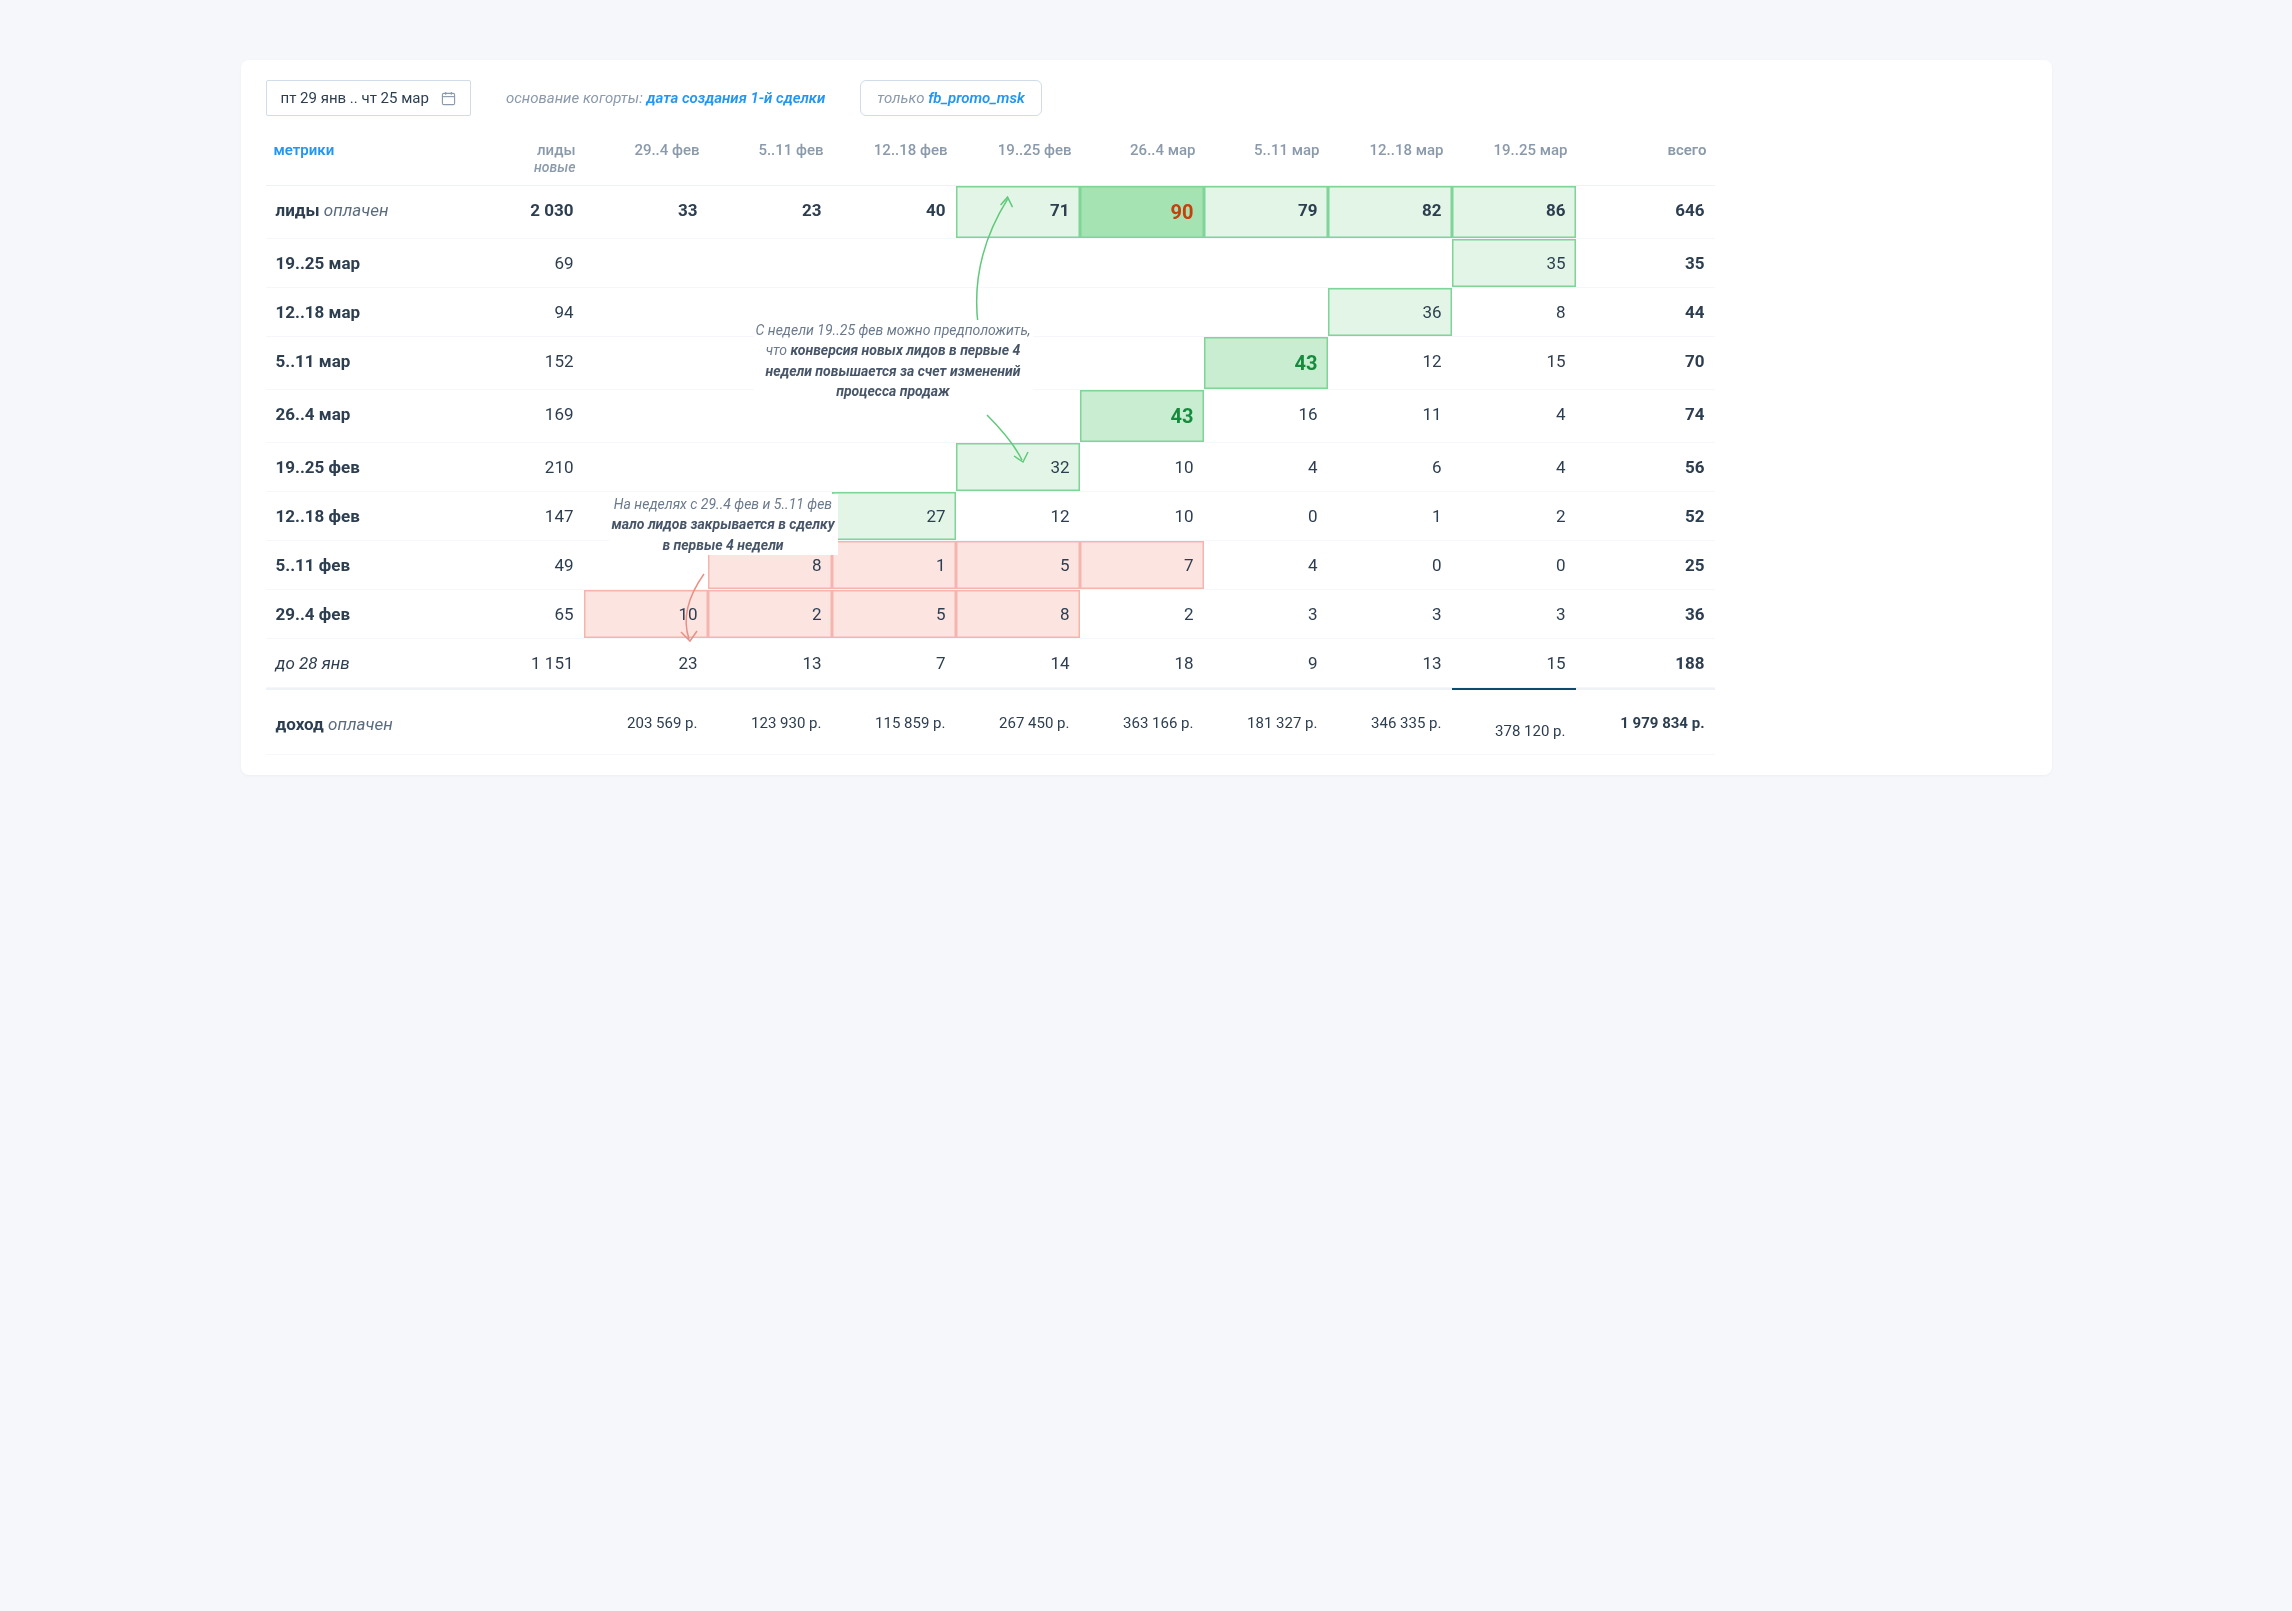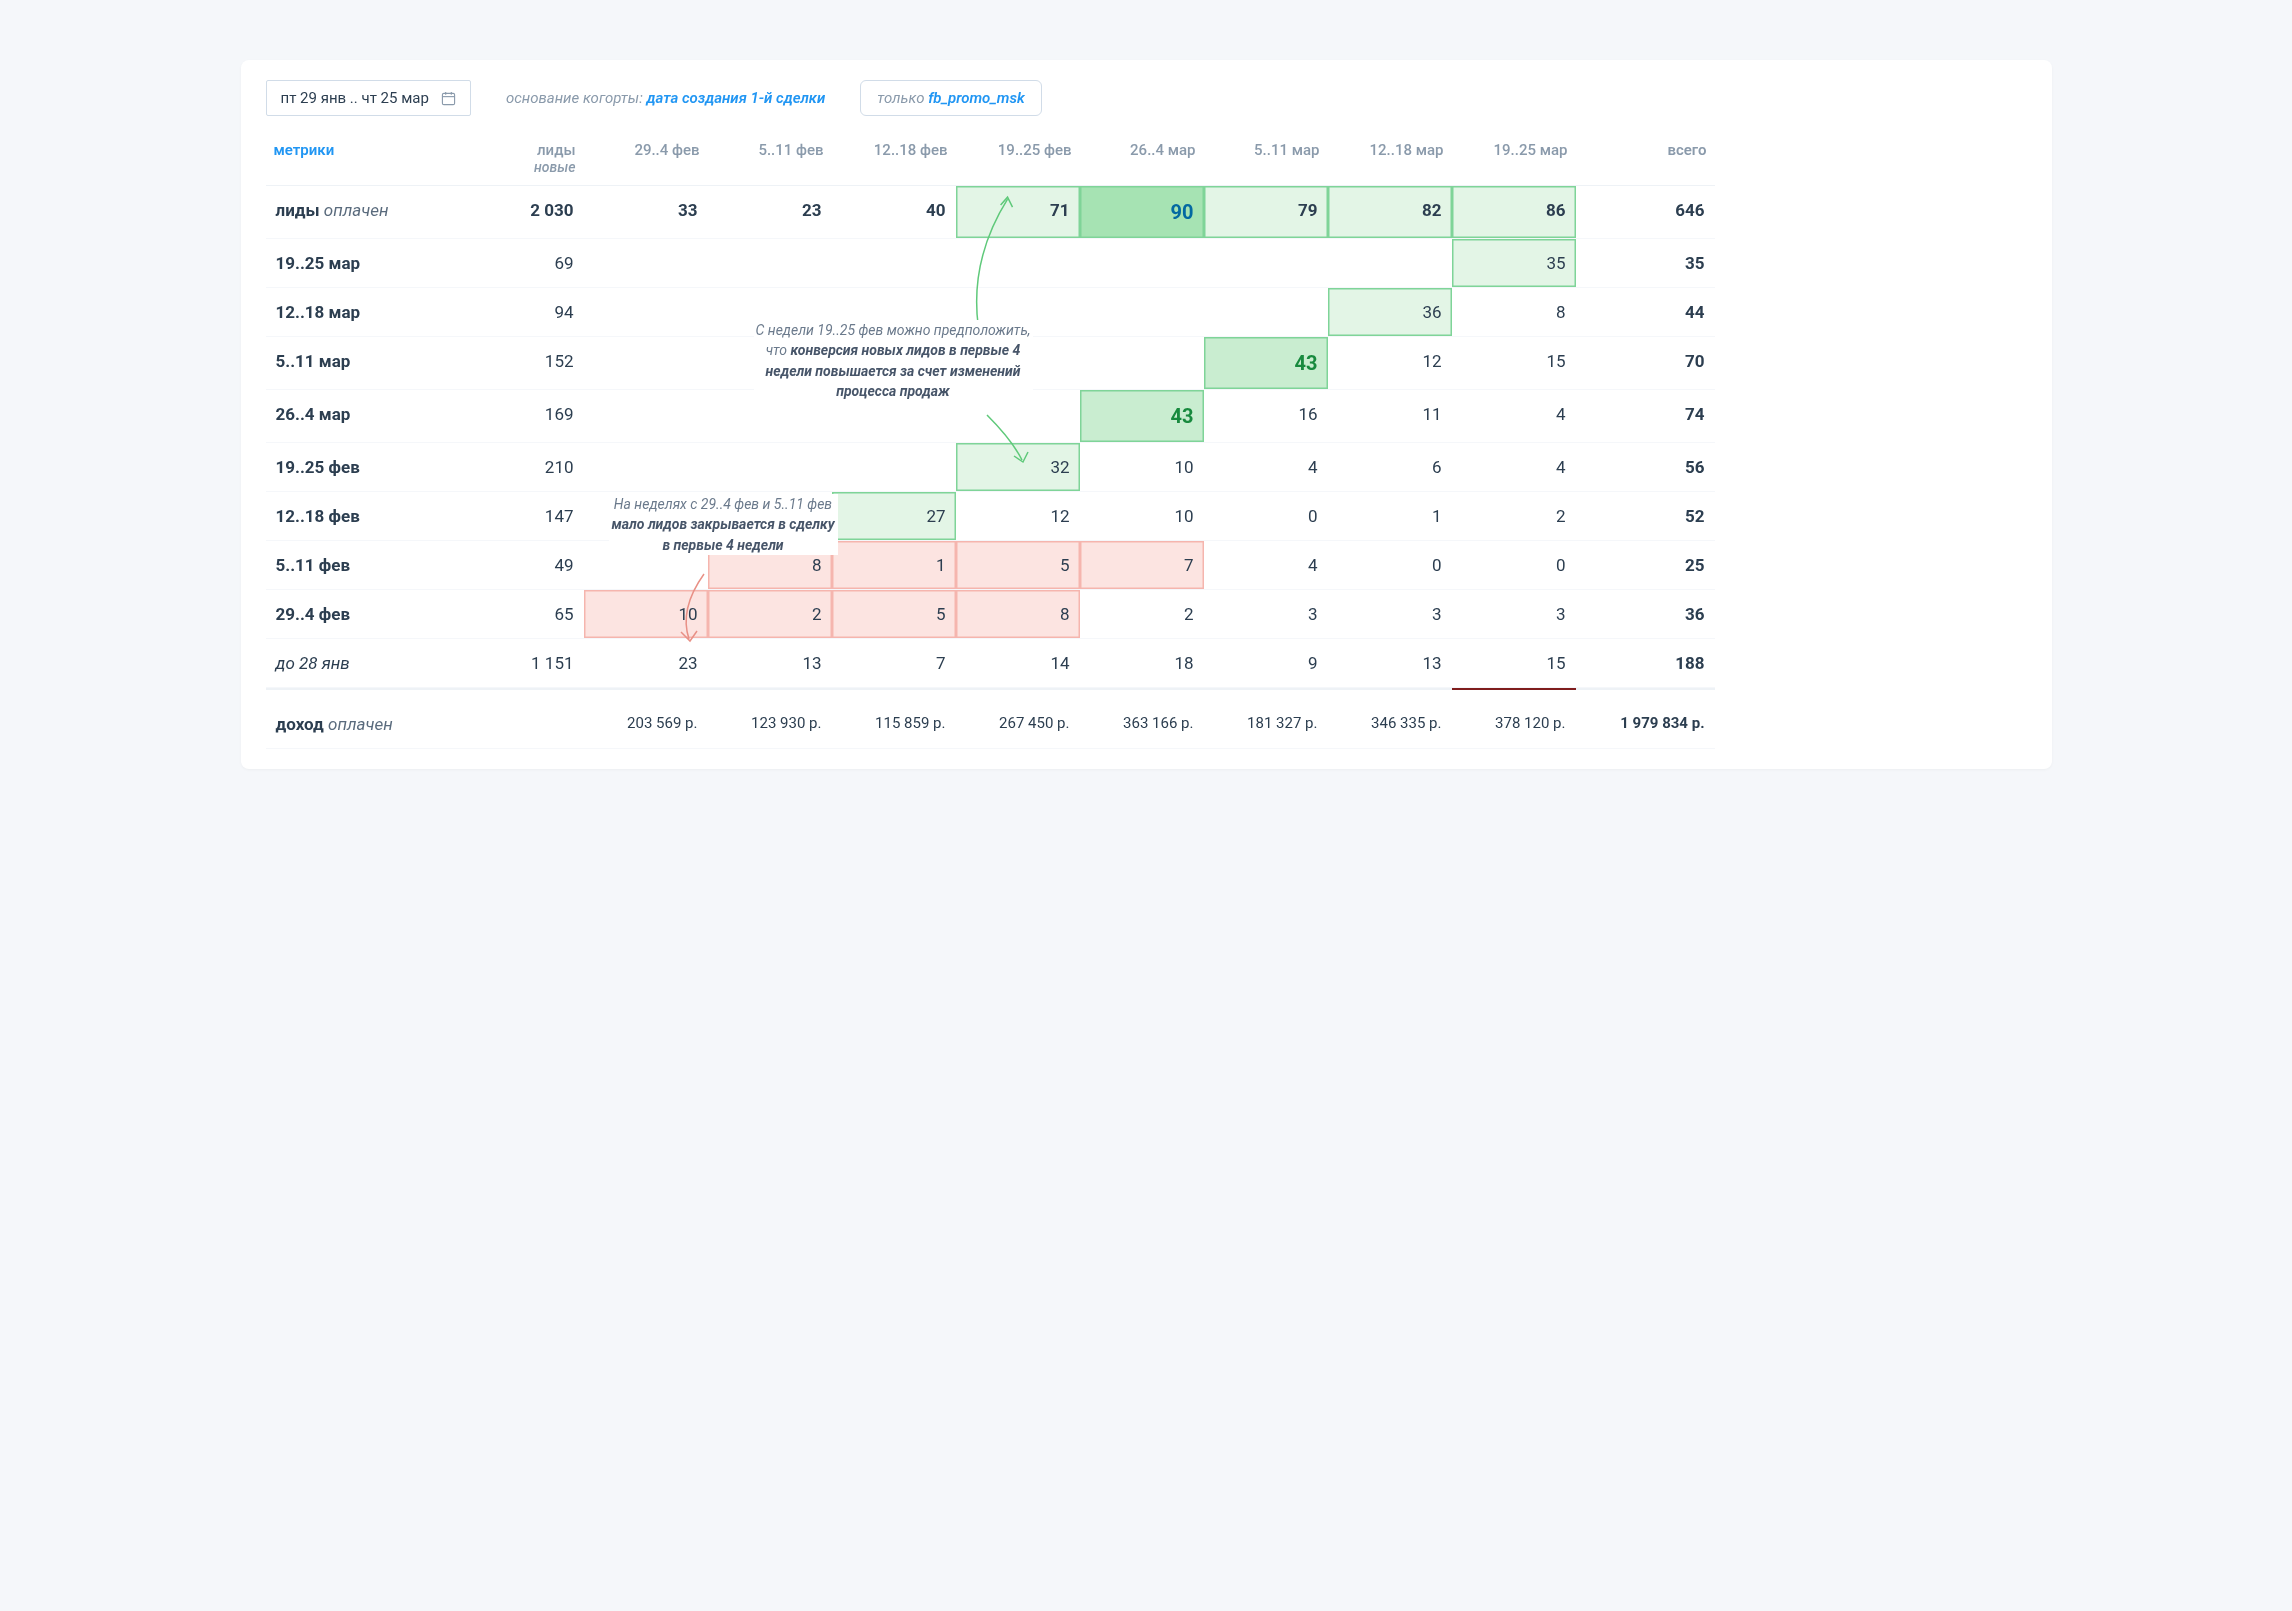--- a/index.html
+++ b/index.html
@@ -85,21 +85,21 @@
   font-size: 17px;
   border-bottom: 1px solid #f5f7fa;
   position: relative;
 }
 .cell.label { text-align: left; font-weight: 700; font-size: 17px; }
 .cell.label .sub-lbl { font-weight: 400; font-style: italic; color: #5a6b7d; }
 .cell.bold { font-weight: 700; }
 .cell.italic-row { font-style: italic; }
 .hl-green-light { background: #e3f5e6; }
 .hl-green-med { background: #c9edd0; }
-.hl-green-strong { background: #a6e3b3; font-weight: 700 !important; color: #0369a1; font-size: 20px; }
+.hl-green-strong { background: #a6e3b3; font-weight: 700 !important; color: #c2410c; font-size: 20px; }
 .hl-green-text { font-weight: 700 !important; color: #188a3e; font-size: 20px; }
 .hl-red-light { background: #fce4e1; }
 .border-green { box-shadow: inset 0 0 0 1.5px #7fd498; }
 .border-red { box-shadow: inset 0 0 0 1.5px #f5b5ae; }
 .total-cell { font-weight: 700; text-align: right; }
 .annotation {
   position: absolute;
   font-size: 14px;
   line-height: 1.45;
   color: #6b7a8c;
@@ -291,21 +291,21 @@
       <span class="sub-lbl">оплачен</span>
     </div>
     <div class="cell" style="border-top:2px solid #eef2f6;padding-top:24px;"></div>
     <div class="cell" style="border-top:2px solid #eef2f6;padding-top:24px;font-size:15px;">203 569 р.</div>
     <div class="cell" style="border-top:2px solid #eef2f6;padding-top:24px;font-size:15px;">123 930 р.</div>
     <div class="cell" style="border-top:2px solid #eef2f6;padding-top:24px;font-size:15px;">115 859 р.</div>
     <div class="cell" style="border-top:2px solid #eef2f6;padding-top:24px;font-size:15px;">267 450 р.</div>
     <div class="cell" style="border-top:2px solid #eef2f6;padding-top:24px;font-size:15px;">363 166 р.</div>
     <div class="cell" style="border-top:2px solid #eef2f6;padding-top:24px;font-size:15px;">181 327 р.</div>
     <div class="cell" style="border-top:2px solid #eef2f6;padding-top:24px;font-size:15px;">346 335 р.</div>
-    <div class="cell" style="border-top:2px solid #7f1d1d;padding-top:24px;font-size:15px;">378 120 р.</div>
+    <div class="cell" style="border-top:2px solid #0c4a6e;padding-top:32px;font-size:15px;">378 120 р.</div>
     <div class="cell total-cell" style="border-top:2px solid #eef2f6;padding-top:24px;font-size:15px;">1 979 834 р.</div>
 
     <div class="annotation annotation-1">
       <span>С недели 19..25 фев можно предположить, что </span><b>конверсия новых лидов в первые 4 недели повышается за счет изменений процесса продаж</b>
     </div>
     <div class="annotation annotation-2">
       <span>На неделях с 29..4 фев и 5..11 фев </span><b>мало лидов закрывается в сделку в первые 4 недели</b>
     </div>
 
     <svg class="arrow" style="top:60px;left:687px;" width="119" height="169" viewBox="0 0 120 170">

